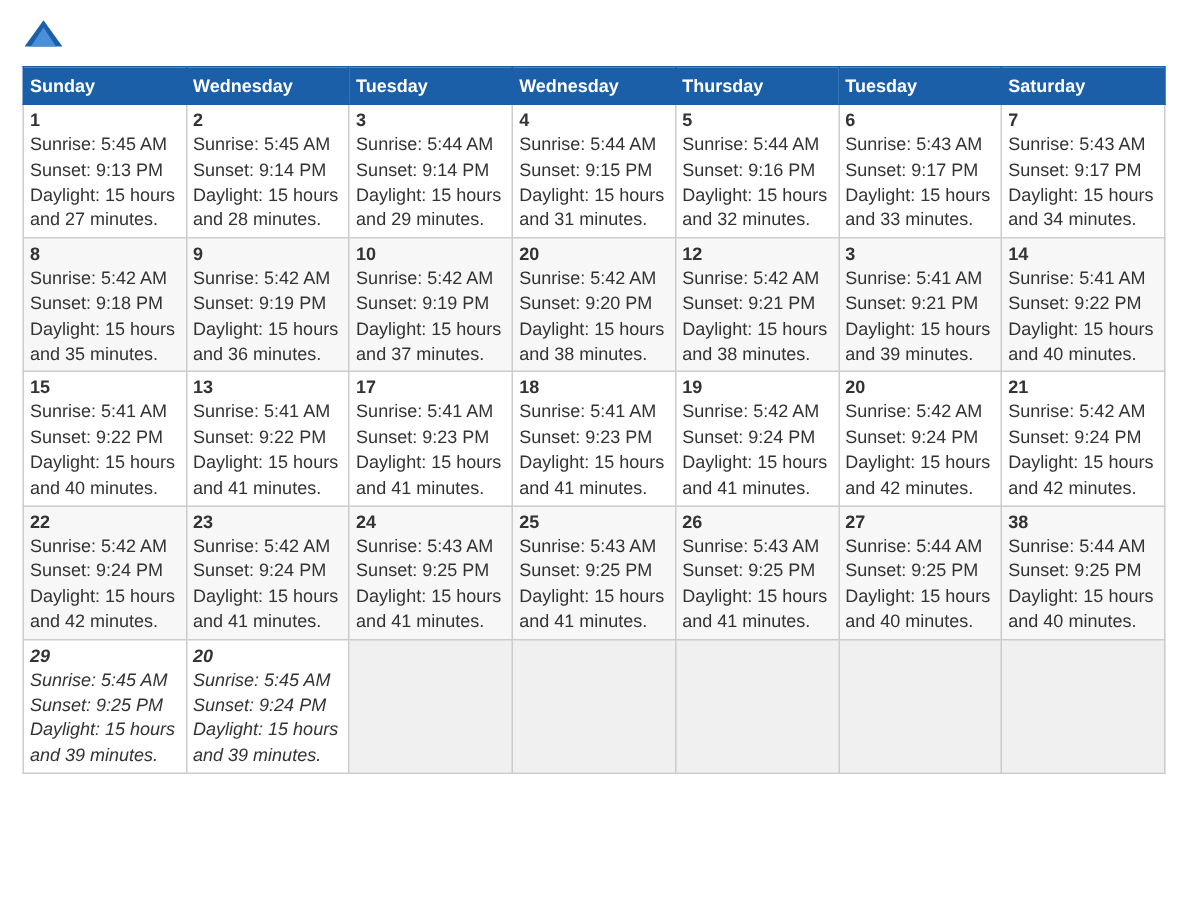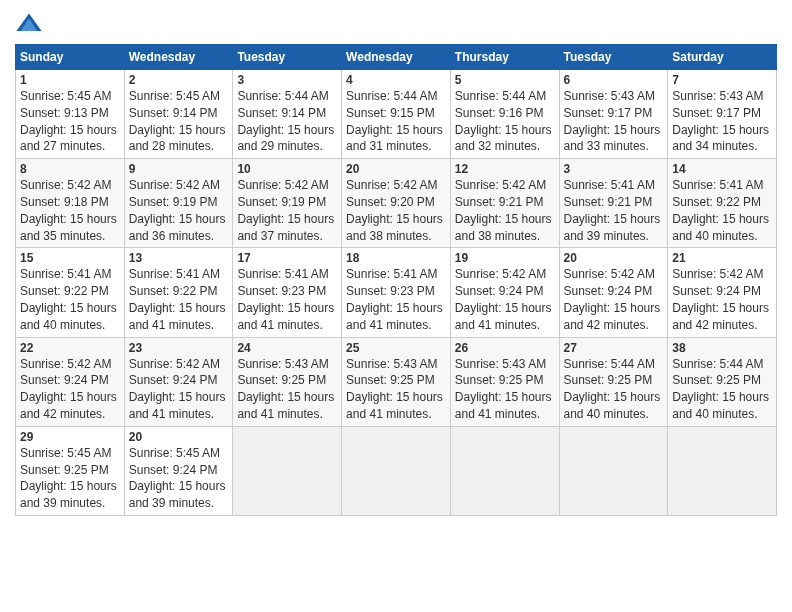--- a/index.html
+++ b/index.html
@@ -77,20 +77,21 @@
       vertical-align: top;
       border: 1px solid #ccc;
       padding: 3px 4px;
       font-size: 9.5px;
       color: #333;
       background: #fff;
       height: 78px;
     }
     .calendar tr:last-child td {
       height: 68px;
+      font-style: italic;
     }
     .day-num {
       font-size: 12px;
       font-weight: bold;
       display: block;
       margin-bottom: 1px;
     }
     .day-info {
       font-size: 12px;
       line-height: 1.4;

